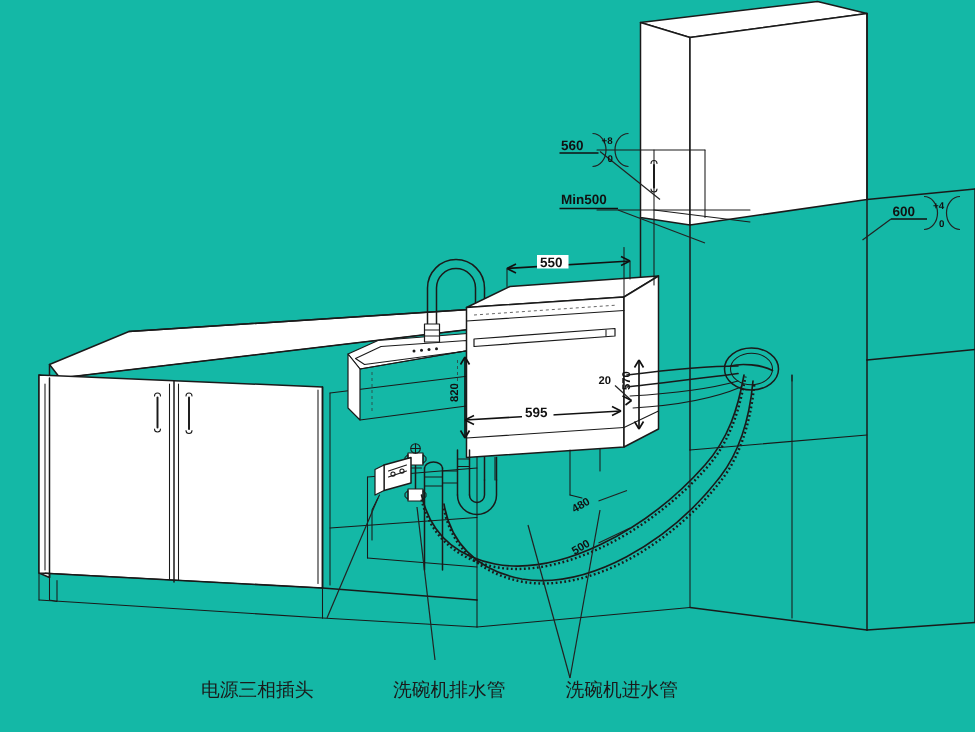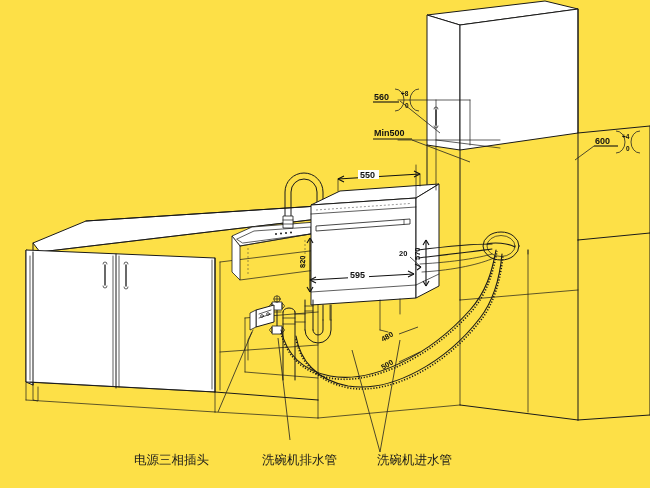--- a/index.html
+++ b/index.html
@@ -7,21 +7,21 @@
     padding: 0;
     background: #ffffff;
   }
   body {
     font-family: "Liberation Sans", sans-serif;
   }
   #stage {
     position: relative;
     width: 650px;
     height: 488px;
-    background: #fde047;
+    background: #14b8a6;
     overflow: hidden;
   }
   #stage svg {
     position: absolute;
     left: 0;
     top: 0;
   }
   .dim-label {
     font-family: "Liberation Sans", sans-serif;
     font-size: 9px;

